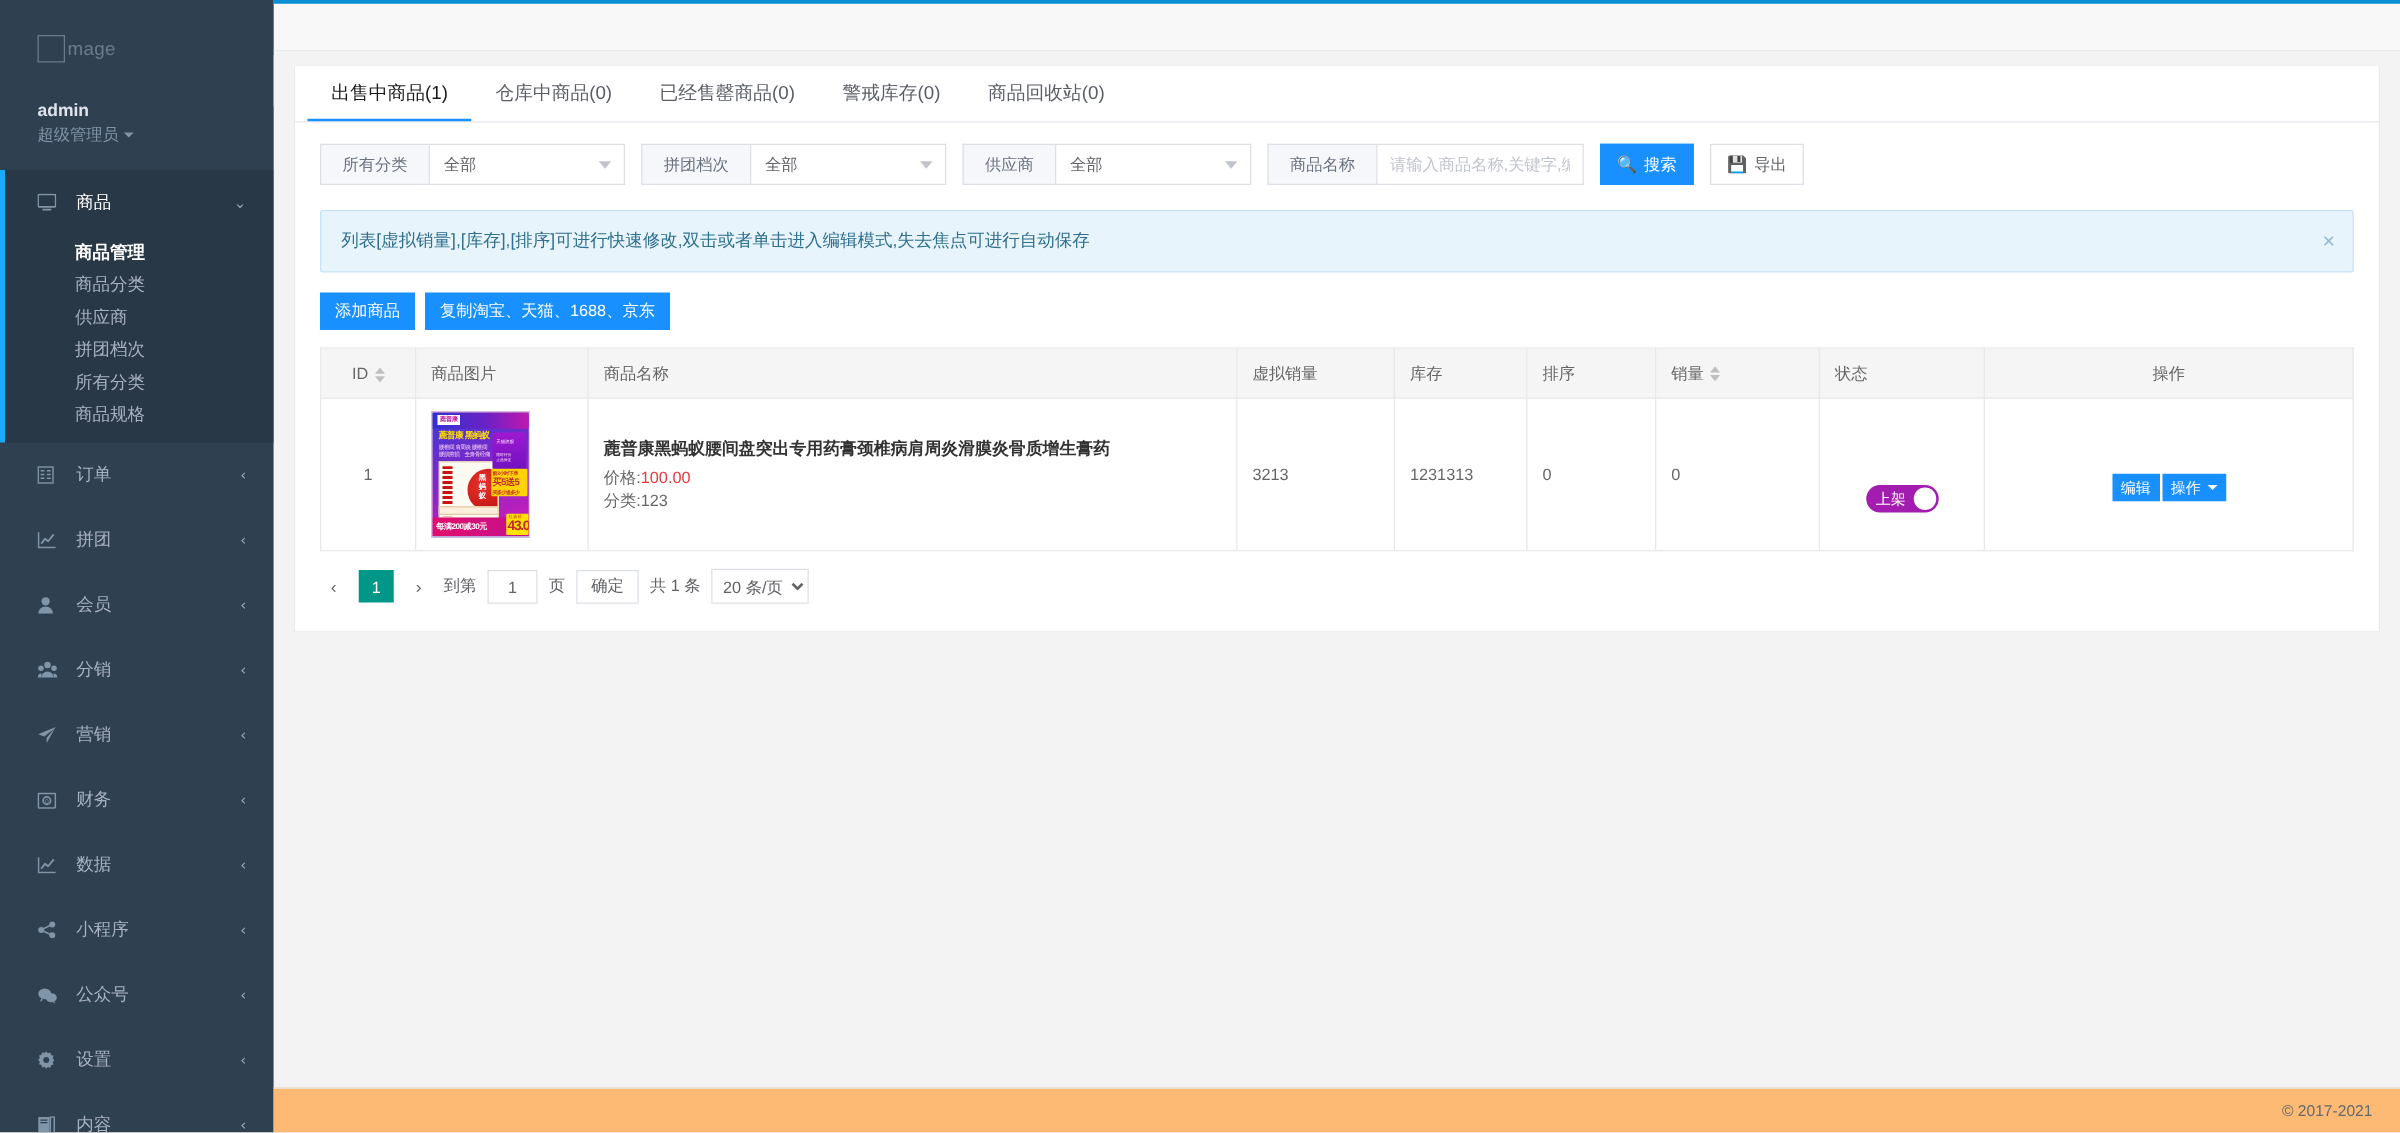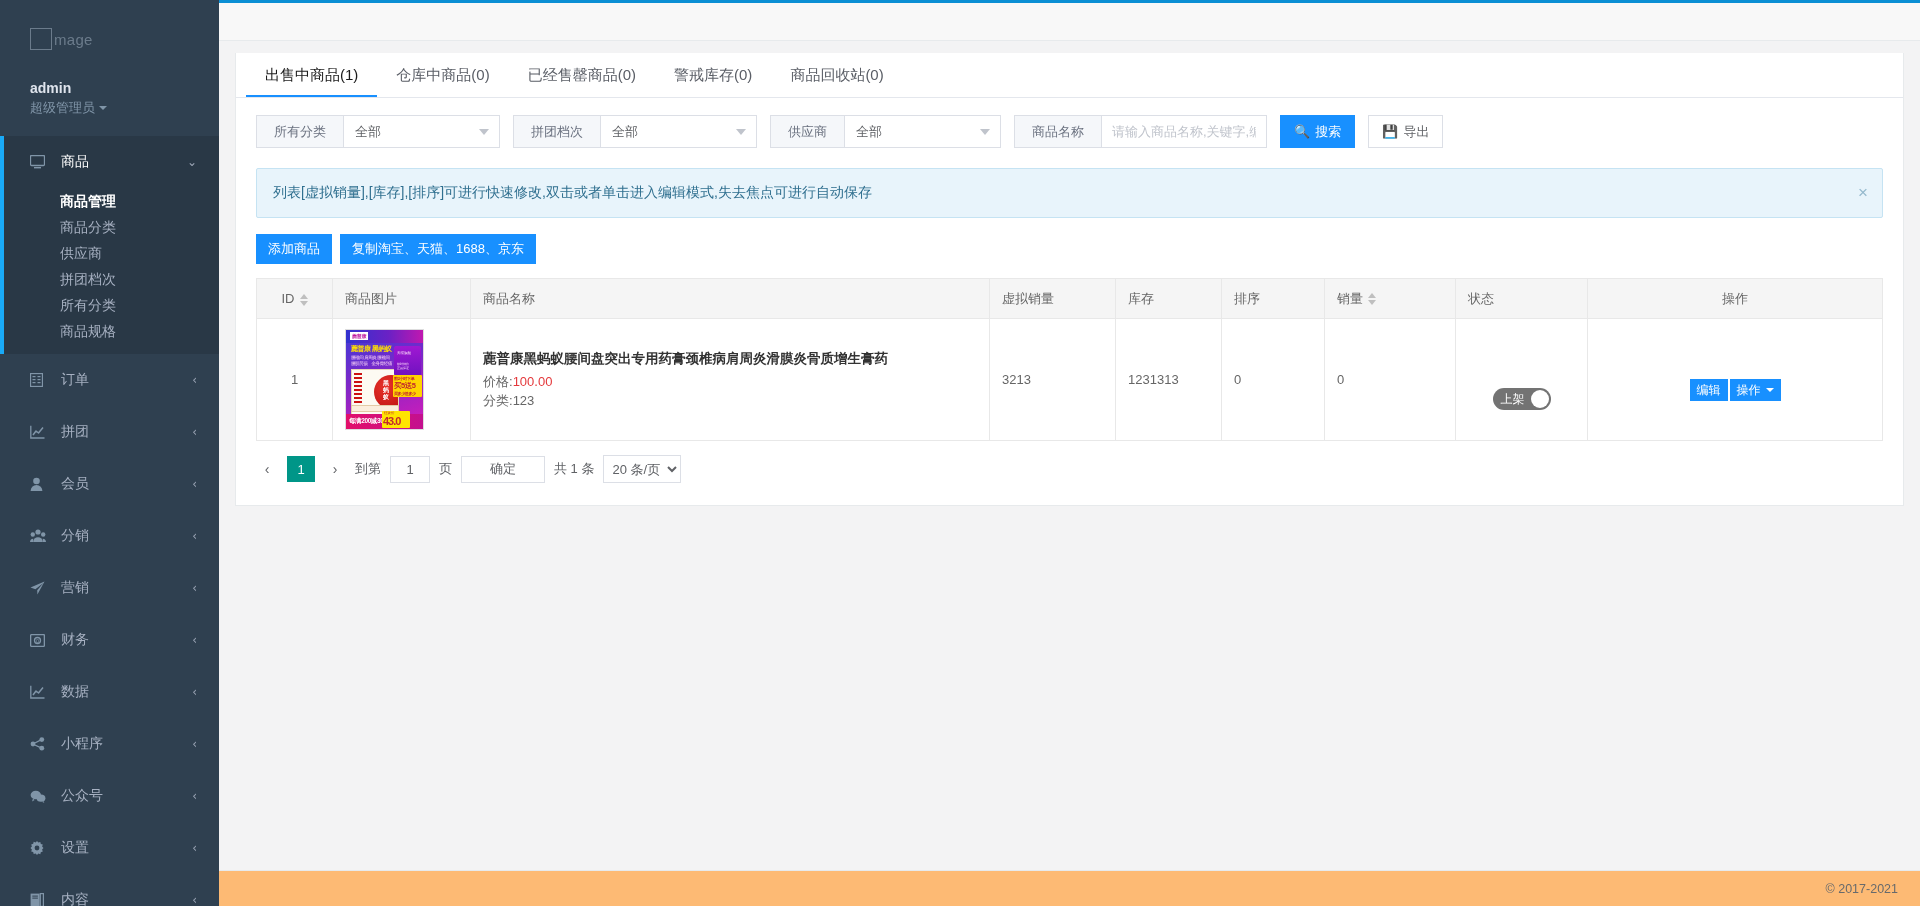--- a/index.html
+++ b/index.html
@@ -313,35 +313,35 @@
   .th-yellow .y3 { position: absolute; left: 1px; top: 16px; color: #c1272d; font-size: 4px; font-weight: bold; letter-spacing: -0.4px;}
   .th-botbar {
     position: absolute; left: 0; bottom: 0; width: 100%; height: 15px;
     background: linear-gradient(90deg,#e20f6a,#c3108f);
   }
   .th-botbar .b1 {
     position: absolute; left: 3px; top: 3px;
     color: #fff; font-size: 6.5px; font-weight: bold; letter-spacing: -0.4px;
   }
   .th-pricebox {
-    position: absolute; right: 13px; bottom: 1px;
-    width: 28px; height: 17px; background: #ffe400; border-radius: 1px;
+    position: absolute; right: 0; bottom: 1px;
+    width: 18px; height: 17px; background: #ffe400; border-radius: 1px;
   }
   .th-pricebox .s1 { position: absolute; left: 2px; top: 0px; color: #c1272d; font-size: 3.5px; }
   .th-pricebox .s2 { position: absolute; left: 1px; top: 4px; color: #c1272d; font-size: 11px; font-weight: bold; line-height: 12px; letter-spacing: -1px;}
   .th-strip {
     position: absolute; left: 5px; bottom: 17px; width: 48px; height: 7px;
     background: #fbeedd; border: 1px solid #e3caa6;
   }
 
   
   .switch {
     display: inline-flex; align-items: flex-start;
     width: 58px; height: 22px; border-radius: 11px;
-    background: #737373; position: relative; cursor: pointer;
+    background: #a21caf; position: relative; cursor: pointer;
     padding-left: 8px;
     margin-top: 39px;
   }
   .switch .sw-lbl { color: #fff; font-size: 12px; line-height: 22px; }
   .switch .knob {
     position: absolute; right: 2px; top: 2px;
     width: 18px; height: 18px; border-radius: 50%; background: #fff;
   }
 
   
@@ -375,21 +375,21 @@
     min-width: 28px; height: 26px; padding: 0 8px;
     display: inline-flex; align-items: center; justify-content: center;
     background: #009688; color: #fff; font-size: 13px; cursor: pointer;
   }
   .pg-input {
     width: 40px; height: 27px; border: 1px solid #dcdfe6;
     text-align: center; font-size: 13px; color: #606266; outline: none;
     font-family: inherit;
   }
   .pg-btn {
-    height: 27px; padding: 0 28px; border: 1px solid #dcdfe6;
+    height: 27px; padding: 0 11px; border: 1px solid #dcdfe6;
     background: #fff; color: #606266; font-size: 13px; cursor: pointer;
     font-family: inherit;
   }
   .pg-select {
     height: 28px; border: 1px solid #dcdfe6; background: #fff;
     color: #606266; font-size: 13px; padding: 0 4px;
     font-family: inherit;
   }
 
   

